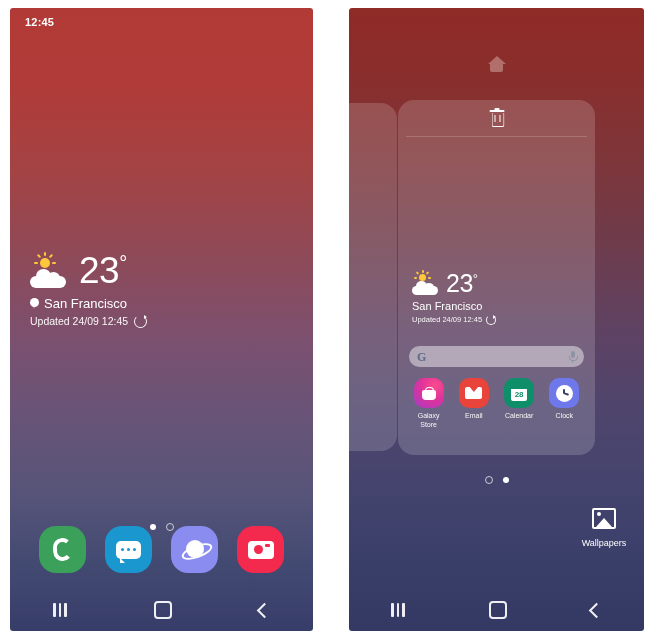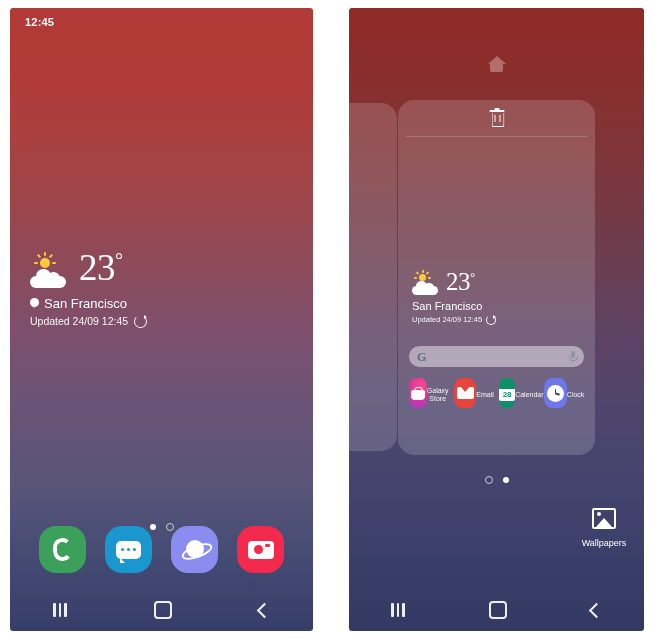--- a/index.html
+++ b/index.html
@@ -18,21 +18,21 @@
   .wallpaper.dim{background:linear-gradient(180deg,
       #8f2a27 0%, #8a2e2c 10%, #7e3539 24%, #6e3c4c 38%,
       #5e4263 52%, #4f456c 64%, #45446e 76%, #3a3f69 88%, #333963 100%);}
 
   
   .statusbar{position:absolute;left:0;top:0;width:100%;height:30px;}
   .clock{position:absolute;left:15px;top:8px;color:#fff;font-size:11px;font-weight:bold;letter-spacing:.2px;}
 
   
   .weather{position:absolute;left:20px;top:240px;color:#fff;}
-  .wx-row{display:flex;align-items:center;font-family:Liberation Serif, serif;}
+  .wx-row{display:flex;align-items:flex-end;}
   .wx-icon{width:42px;height:34px;position:relative;margin-top:6px;}
   .sun{position:absolute;left:6px;top:0;width:18px;height:18px;}
   .sun .core{position:absolute;left:4px;top:4px;width:10px;height:10px;border-radius:50%;background:#ffc73b;}
   .ray{position:absolute;background:#ffc73b;border-radius:1px;}
   .cloudshape{position:absolute;left:0;bottom:0;width:36px;height:18px;}
   .cloudshape .b1{position:absolute;left:0;bottom:0;width:36px;height:12px;border-radius:7px;background:#fff;}
   .cloudshape .b2{position:absolute;left:6px;bottom:5px;width:15px;height:14px;border-radius:50%;background:#fff;}
   .cloudshape .b3{position:absolute;left:17px;bottom:4px;width:13px;height:12px;border-radius:50%;background:#fff;}
   .temp{font-size:37px;font-weight:300;line-height:34px;margin-left:7px;letter-spacing:-0.5px;}
   .temp sup{font-size:20px;font-weight:300;vertical-align:super;line-height:0;}
@@ -112,21 +112,21 @@
 
   .search-bar{position:absolute;left:11px;top:246px;width:175px;height:21px;border-radius:11px;
     background:rgba(255,255,255,.45);display:flex;align-items:center;padding:0 8px;box-sizing:border-box;justify-content:space-between;}
   .g-logo{font-size:12px;font-weight:bold;color:#5b6b86;line-height:1;font-family:"Liberation Serif",serif;}
   .mic{width:7px;height:12px;position:relative;}
   .mic .cap{position:absolute;left:1.5px;top:0;width:4px;height:7px;border-radius:2px;background:#8f93a8;}
   .mic .arc{position:absolute;left:0;top:5px;width:7px;height:4px;border:1.2px solid #8f93a8;border-top:0;border-radius:0 0 4px 4px;}
   .mic .stem{position:absolute;left:3px;top:9px;width:1.2px;height:3px;background:#8f93a8;}
 
   .app-grid{position:absolute;left:8px;top:278px;width:181px;display:flex;justify-content:space-around;}
-  .grid-app{width:40px;display:flex;flex-direction:row;align-items:center;}
+  .grid-app{width:40px;display:flex;flex-direction:column;align-items:center;}
   .grid-ic{width:30px;height:30px;border-radius:34%;display:flex;align-items:center;justify-content:center;}
   .grid-label{margin-top:4px;font-size:7px;color:#fff;text-align:center;line-height:8.5px;opacity:.95;}
   .ic-store{background:radial-gradient(circle at 70% 25%,#fb4b8c 0%,#e0339a 45%,#a33cc9 100%);}
   .ic-email{background:#e8443b;}
   .ic-cal{background:#0e8f6a;}
   .ic-clock{background:#6e78ea;}
   .g-bag{width:14px;height:13px;position:relative;}
   .g-bag .sack{position:absolute;left:0;bottom:0;width:14px;height:10px;background:#fff;border-radius:2px 2px 4px 4px;}
   .g-bag .handle{position:absolute;left:3.5px;top:0;width:7px;height:6px;border:1.6px solid #fff;border-bottom:0;border-radius:4px 4px 0 0;}
   .g-env{width:17px;height:12px;background:#fff;border-radius:2px;position:relative;overflow:hidden;}

